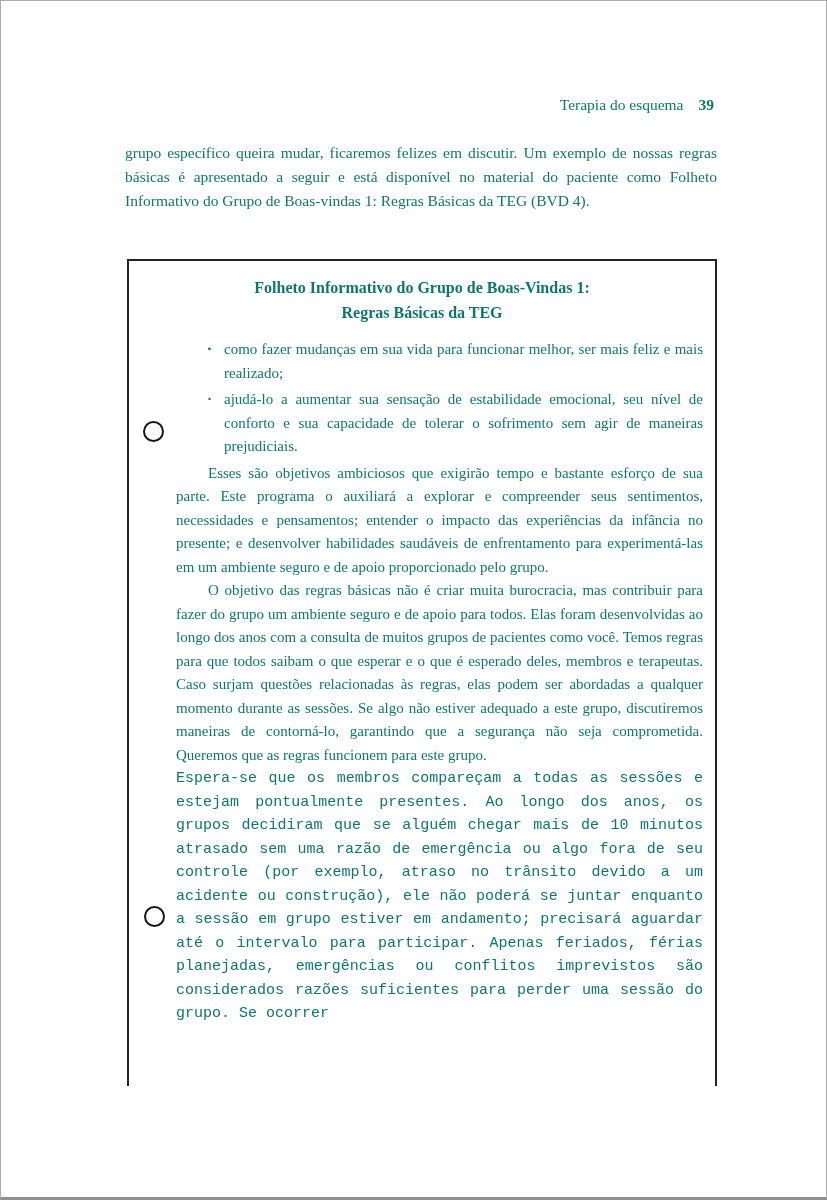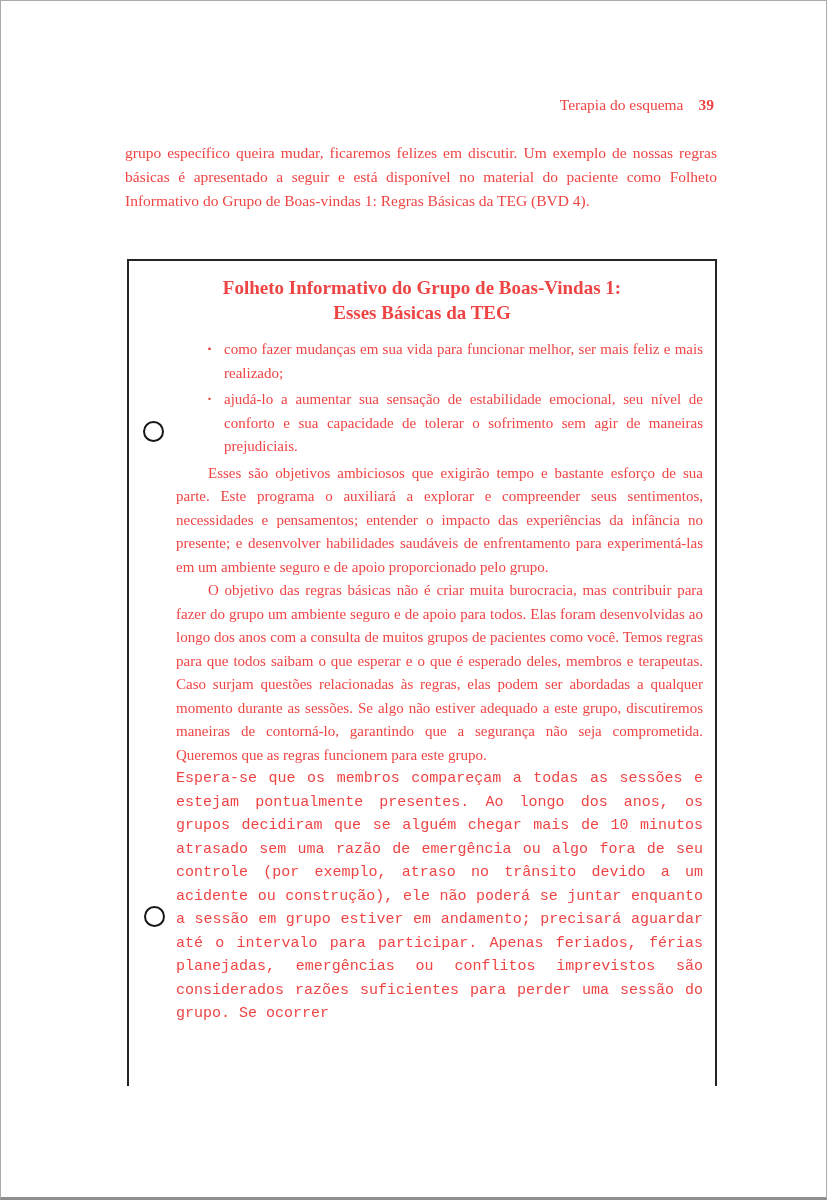--- a/index.html
+++ b/index.html
@@ -5,21 +5,21 @@
   html,body{margin:0;padding:0;background:#e9e9e9;}
   .page{
     position:relative;
     width:827px;height:1200px;
     margin:0 auto;
     background:#ffffff;
     box-sizing:border-box;
     border:1px solid #ababab;
     border-bottom:3px solid #8f8f8f;
     font-family:"Liberation Serif","DejaVu Serif",serif;
-    color:#ef4444;
+    color:#0f766e;
     overflow:hidden;
   }
   .running-head{
     position:absolute;top:94px;right:112px;
     font-size:15.5px;line-height:20px;white-space:nowrap;
   }
   .running-head .pageno{font-weight:bold;margin-left:15px;}
   .intro{
     position:absolute;top:140px;left:124px;width:592px;
     margin:0;font-size:15.5px;line-height:24px;
@@ -30,21 +30,21 @@
     width:590px;height:827px;
     box-sizing:border-box;
     border:2px solid #242424;border-bottom:none;
     padding:10px 12px 0 47px;
     overflow:hidden;
     font-size:15px;line-height:23.5px;
   }
   .box-title{
     margin:4px -12px 13px -47px;
     text-align:center;
-    font-size:19px;line-height:25px;font-weight:bold;
+    font-size:16px;line-height:25px;font-weight:bold;
   }
   .box-title .title-line{display:block;}
   .lead-in{
     margin:12px 0 9px 0;font-style:italic;
   }
   .objectives{list-style:none;margin:0 0 2px 0;padding:0;}
   .objectives li{
     position:relative;padding-left:48px;margin:0 0 3px 0;
     text-align:justify;
   }
@@ -73,21 +73,21 @@
 
   <div class="running-head">
     <span>Terapia do esquema</span><span class="pageno">39</span>
   </div>
 
   <p class="intro">grupo específico queira mudar, ficaremos felizes em discutir. Um exemplo de nossas regras básicas é apresentado a seguir e está disponível no material do paciente como Folheto Informativo do Grupo de Boas-vindas 1: Regras Básicas da TEG (BVD 4).</p>
 
   <div class="handout-box">
     <h2 class="box-title">
       <span class="title-line">Folheto Informativo do Grupo de Boas-Vindas 1:</span>
-      <span class="title-line">Esses Básicas da TEG</span>
+      <span class="title-line">Regras Básicas da TEG</span>
     </h2>
 
 
     <ul class="objectives">
       <li>
         <span class="dot">·</span>
       </li>
       <li>
         <span class="dot">·</span>
         <span>como fazer mudanças em sua vida para funcionar melhor, ser mais feliz e mais realizado;</span>

